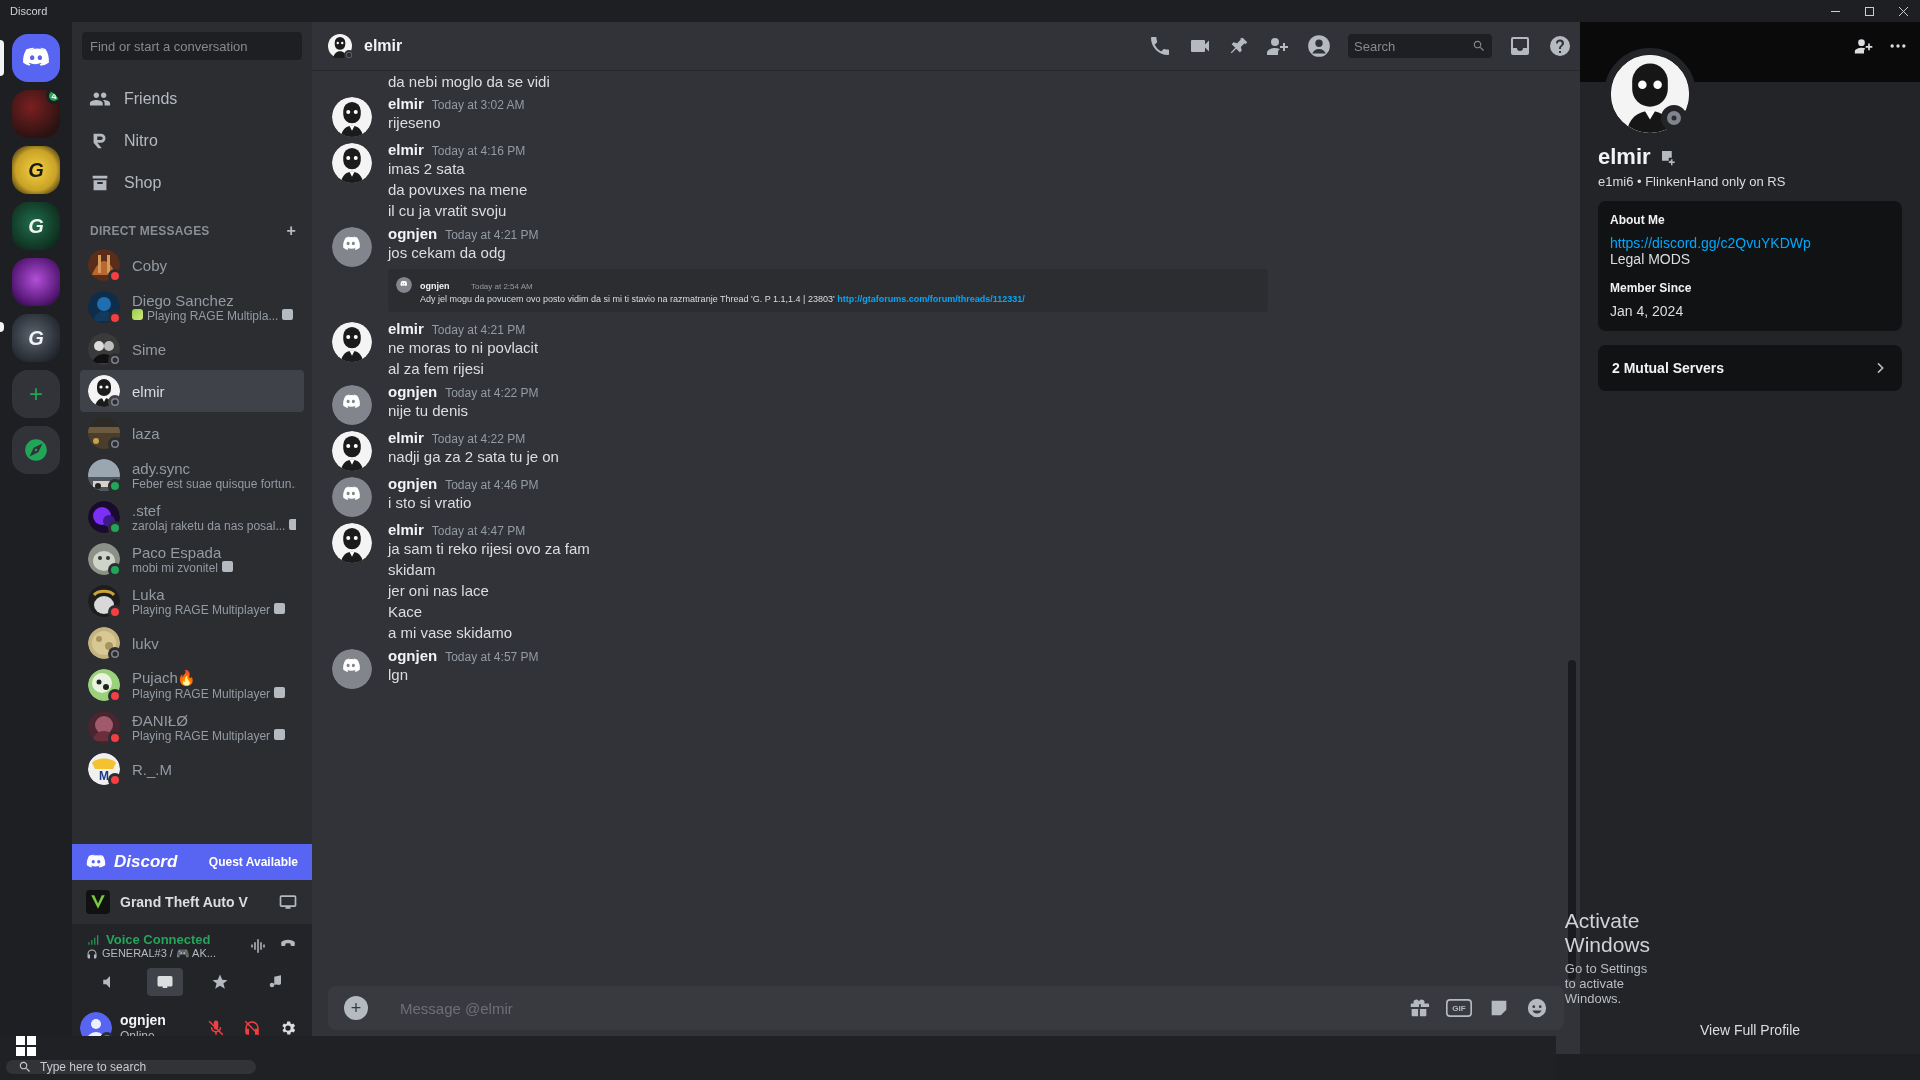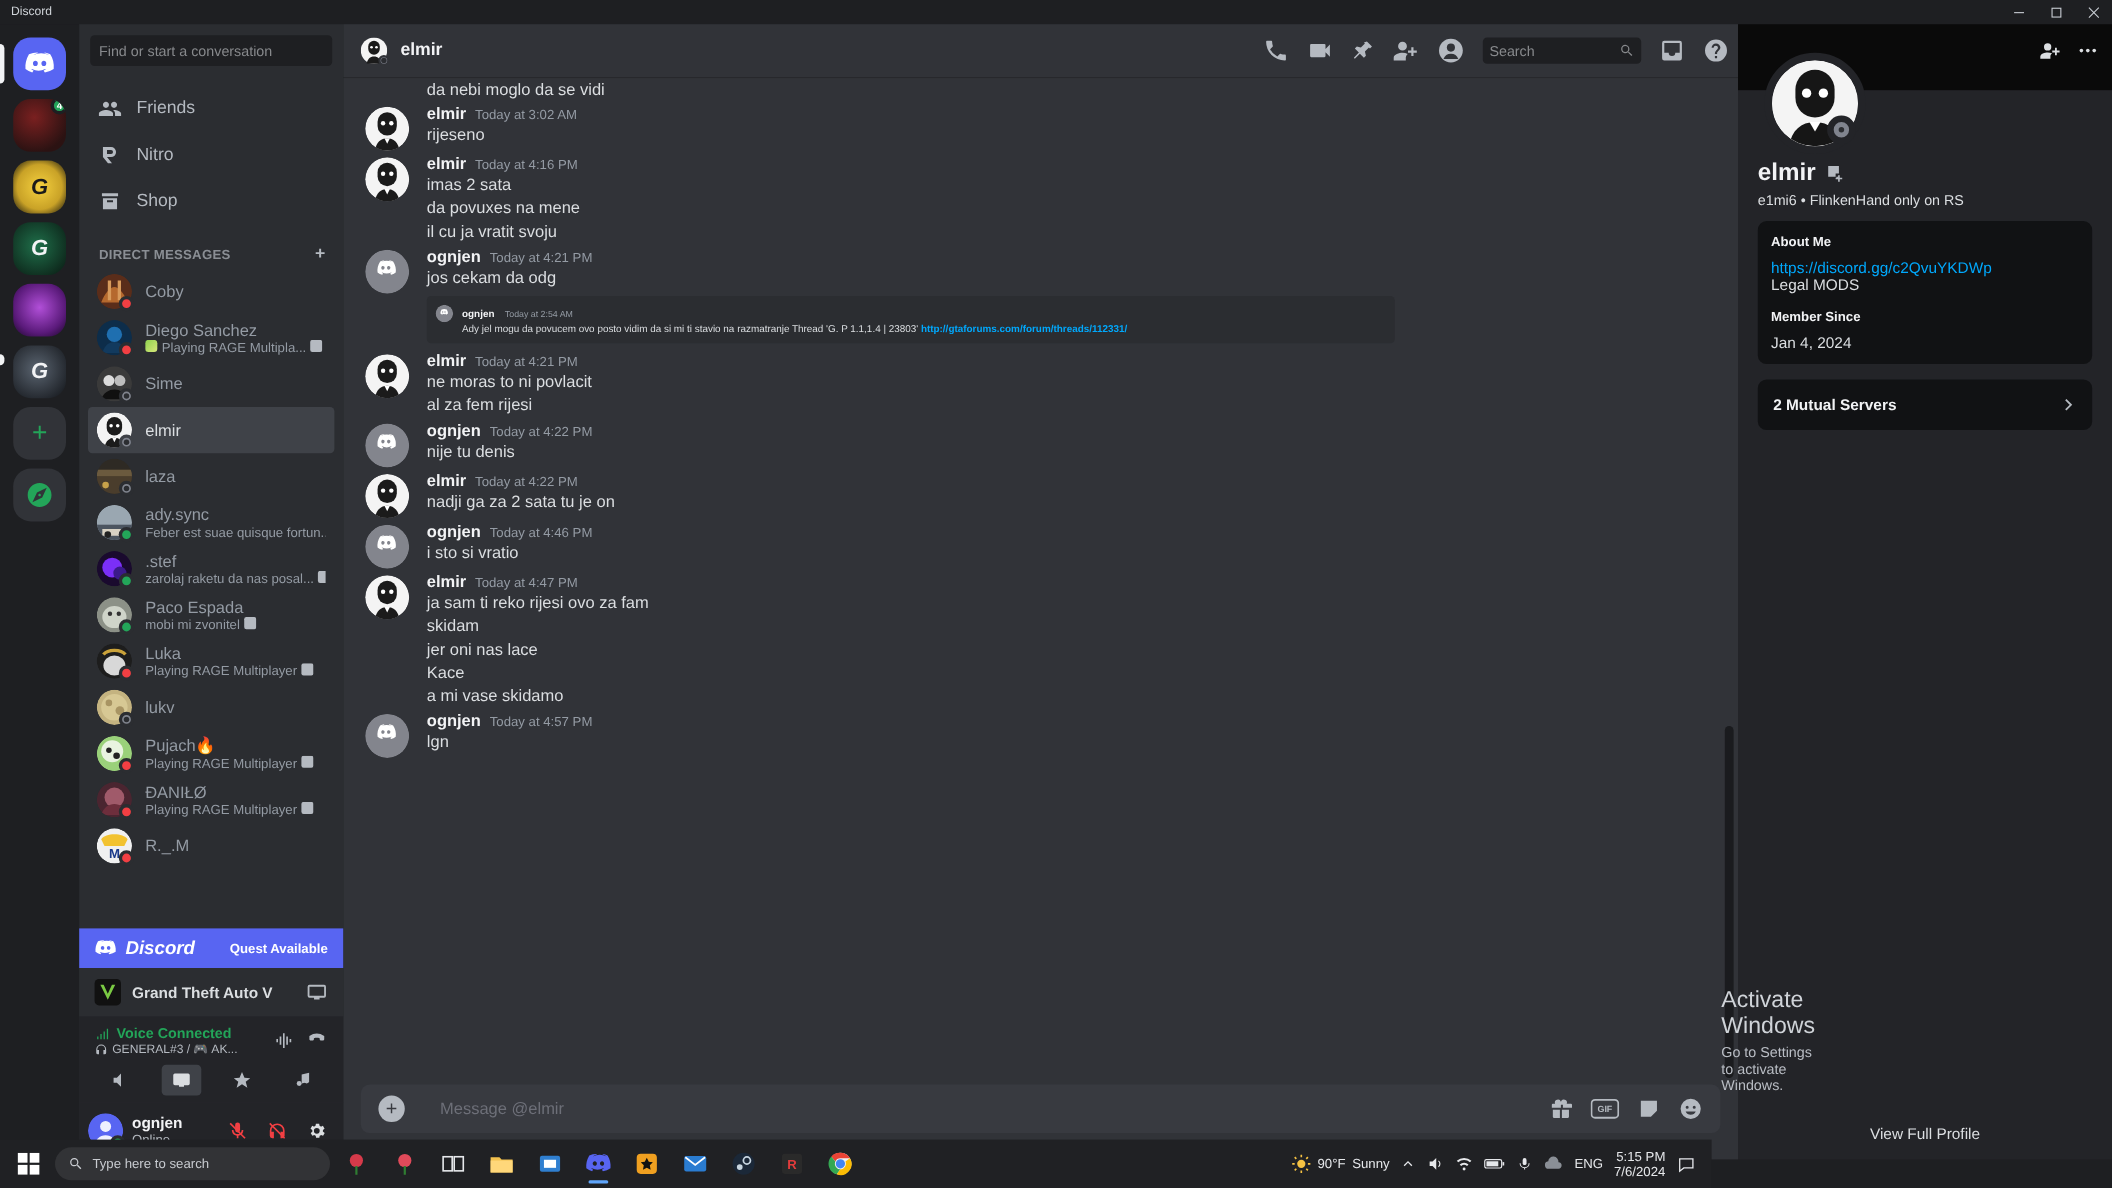--- a/index.html
+++ b/index.html
@@ -161,21 +161,21 @@
   .m-time { color: #949ba4; font-size: 12px; }
   .m-text { color: #dbdee1; font-size: 15px; line-height: 21px; }
   .m-cont { padding: 1px 48px 1px 76px; color: #dbdee1; font-size: 15px; line-height: 21px; }
 
   .embed-quote {
     margin: 6px 0 4px 0; background: #2b2d31; border-radius: 4px; padding: 6px 8px;
     display: flex; gap: 8px; align-items: flex-start; max-width: 880px;
   }
   .embed-quote .eq-avatar { width: 16px; height: 16px; border-radius: 50%; flex: none; margin-top: 2px; }
   .embed-quote .eq-name { color: #f2f3f5; font-size: 9px; font-weight: 600; }
-  .embed-quote .eq-time { color: #949ba4; font-size: 8px; margin-left: 5px; }
+  .embed-quote .eq-time { color: #949ba4; font-size: 8px; margin-left: 17px; }
   .embed-quote .eq-text { color: #dbdee1; font-size: 9px; line-height: 13px; }
   .embed-quote .eq-link { color: #00a8fc; font-weight: bold; }
 
   .composer-wrap { padding: 0 16px 24px 16px; flex: none; }
   .composer {
     background: #383a40; border-radius: 8px; min-height: 44px; display: flex; align-items: center;
     padding: 0 16px 0 0; gap: 16px;
   }
   .composer .plusbtn {
     width: 24px; height: 24px; border-radius: 50%; background: #b5bac1; color: #383a40;
@@ -210,33 +210,33 @@
   .p-mutual {
     background: #111214; border-radius: 8px; margin-top: 14px; height: 46px;
     display: flex; align-items: center; justify-content: space-between; padding: 0 14px;
     color: #f2f3f5; font-size: 14px; font-weight: 600;
   }
   .view-profile {
     position: absolute; bottom: 16px; left: 0; width: 100%; text-align: center;
     color: #dbdee1; font-size: 14px;
   }
   .activate-win {
-    position: absolute; right: 270px; bottom: 60px; color: #b9bdc4; text-align: left;
+    position: absolute; right: 270px; bottom: 48px; color: #b9bdc4; text-align: left;
   }
   .activate-win .aw-title { font-size: 21px; color: #cfd3d8; }
   .activate-win .aw-sub { font-size: 13px; color: #b9bdc4; margin-top: 4px; }
 
   .scrollbar-v {
     position: absolute; right: 2px; width: 8px; background: #1a1b1e; border-radius: 4px;
   }
 
   
   .taskbar {
     position: absolute; left: 0; bottom: 0; width: 1556px; height: 44px;
-    background: #202124; display: flex; align-items: center; padding: 0 6px; gap: 4px;
+    background: #202124; display: flex; align-items: flex-start; padding: 0 6px; gap: 4px; flex-direction: column;
   }
   .tb-start { width: 40px; height: 40px; display:flex; align-items:center; justify-content:center; }
   .tb-searchbox {
     width: 250px; height: 30px; background: #323336; border-radius: 15px; display: flex;
     align-items: center; gap: 8px; padding: 0 12px; color: #c8cbd0; font-size: 12px;
   }
   .tb-ico { width: 40px; height: 40px; display: flex; align-items: center; justify-content: center; position: relative; }
   .tb-ico.running::after {
     content:''; position:absolute; bottom:2px; left:50%; transform:translateX(-50%);
     width: 18px; height: 3px; background:#60a5fa; border-radius:2px;

